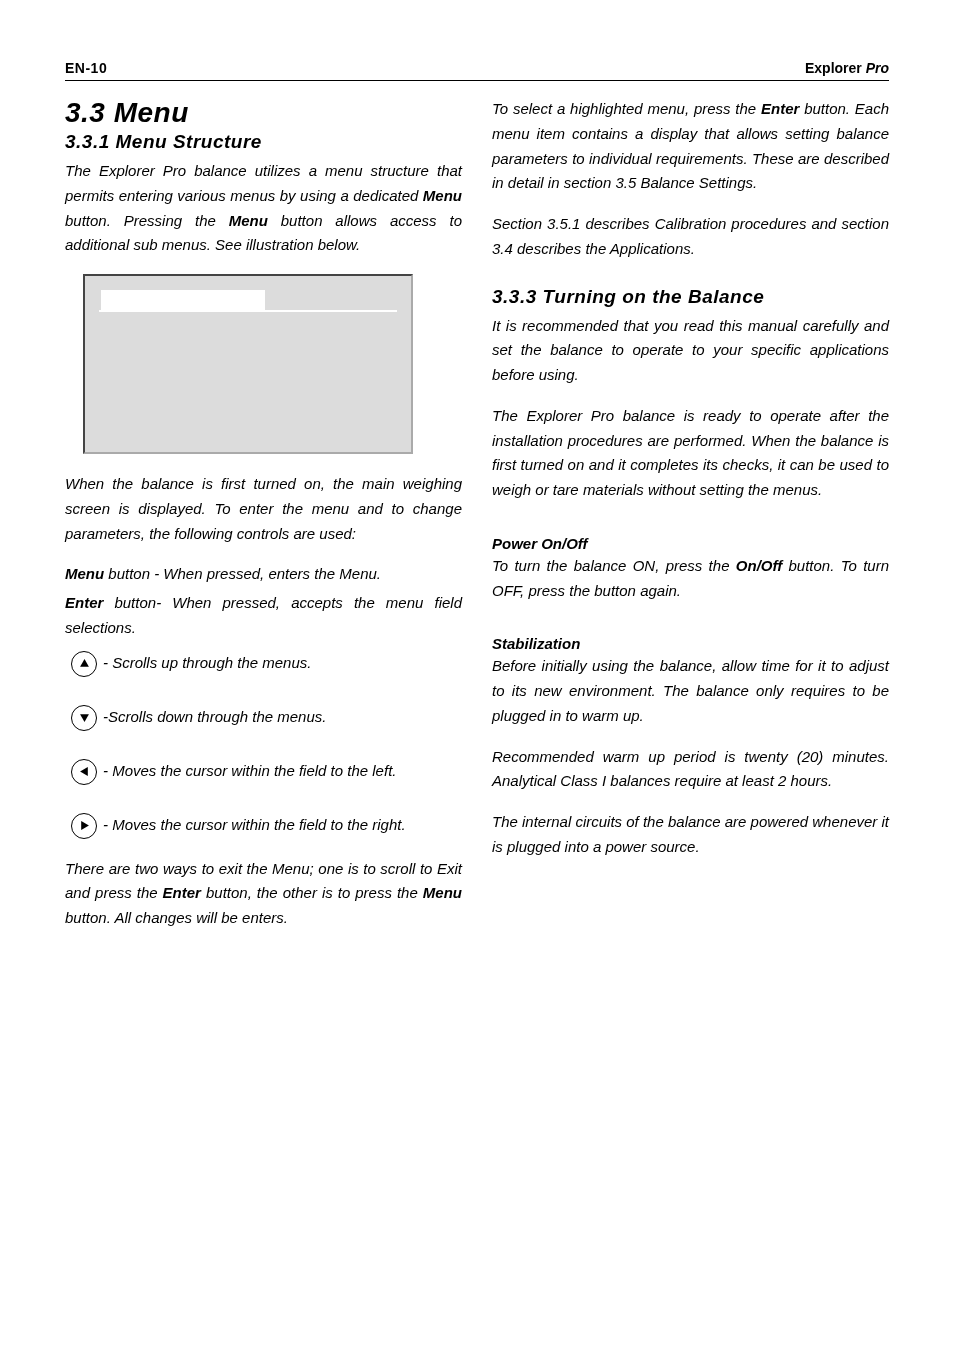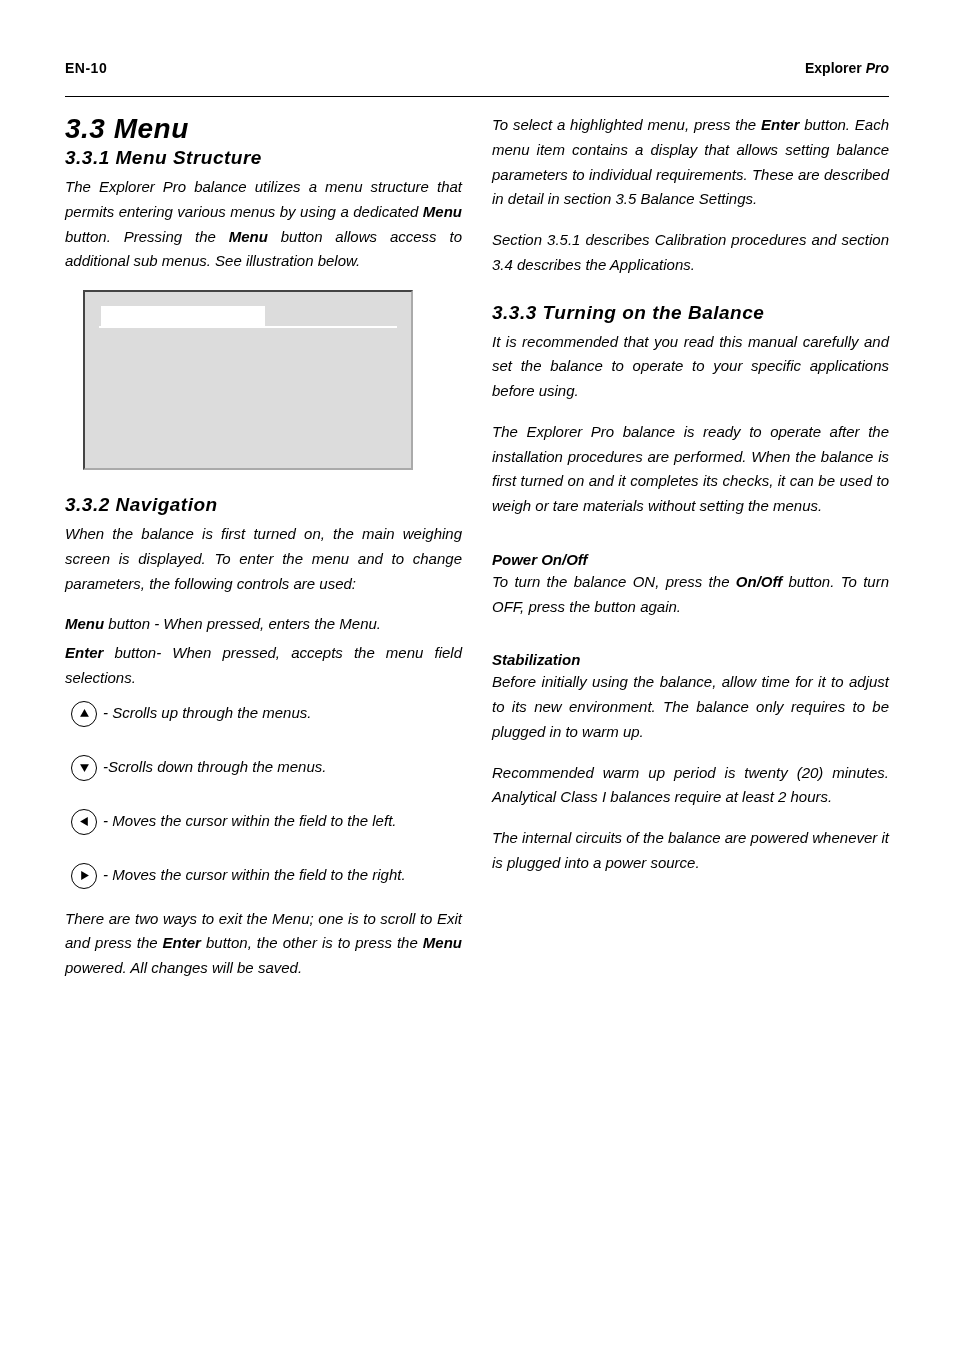--- a/index.html
+++ b/index.html
@@ -10,21 +10,21 @@
       font-family: 'Arial Narrow', Arial, sans-serif;
       padding: 60px 65px 60px 65px;
       color: #000;
       font-stretch: condensed;
     }
     .header {
       display: flex;
       justify-content: space-between;
       font-size: 14px;
       font-weight: bold;
-      padding-bottom: 20px;
+      padding-bottom: 4px;
       border-bottom: 1.5px solid #000;
       margin-bottom: 16px;
     }
     .header-left { letter-spacing: 0.5px; }
     .header-right { }
     .header-right .italic { font-style: italic; font-weight: bold; }
     .columns {
       display: flex;
       gap: 30px;
       font-style: italic;
@@ -121,21 +121,20 @@
     <p>
       <span>The Explorer Pro balance utilizes a menu structure that permits entering various menus by using a dedicated </span><span class="bold">Menu</span><span> button. Pressing the </span><span class="bold">Menu</span><span> button allows access to additional sub menus.   See illustration below.</span>
     </p>
 
     <div class="illustration">
       <div class="illu-top">
         <div class="illu-highlight"></div>
       </div>
     </div>
 
-    <h2 class="spaced">3.3.2   Navigation</h2>
     <p>When the balance is first turned on, the main weighing screen is displayed.  To enter the menu and to change parameters, the following controls are used:</p>
 
     <p class="tight">
       <span class="bold">Menu</span><span> button - When pressed, enters the Menu.</span>
     </p>
     <p style="margin-bottom:10px;">
       <span class="bold">Enter</span><span> button- When pressed, accepts the menu field selections.</span>
     </p>
 
     <div class="nav-row">
@@ -168,21 +167,21 @@
     <div class="nav-row">
       <span class="arrow-icon">
         <svg viewBox="0 0 10 10">
             <polygon points="2,1 9,5 2,9" fill="#000"></polygon>
           </svg>
       </span>
       <span class="nav-text"> - Moves the cursor within the field to the right.</span>
     </div>
 
     <p>
-      <span>There are two ways to exit the Menu; one is to scroll to Exit and press the </span><span class="bold">Enter</span><span> button, the other is to press the </span><span class="bold">Menu</span><span> powered.  All changes will be saved.</span>
+      <span>There are two ways to exit the Menu; one is to scroll to Exit and press the </span><span class="bold">Enter</span><span> button, the other is to press the </span><span class="bold">Menu</span><span> button.  All changes will be enters.</span>
     </p>
   </div>
 
   <div class="col">
     <p>
       <span>To select a highlighted menu, press the </span><span class="bold">Enter</span><span> button.  Each menu item contains a display that allows setting balance parameters to individual requirements.  These are described in detail in section 3.5 Balance Settings.</span>
     </p>
     <p>Section 3.5.1 describes Calibration procedures and section 3.4 describes the Applications.</p>
 
     <h2 class="spaced">3.3.3   Turning on the Balance</h2>

